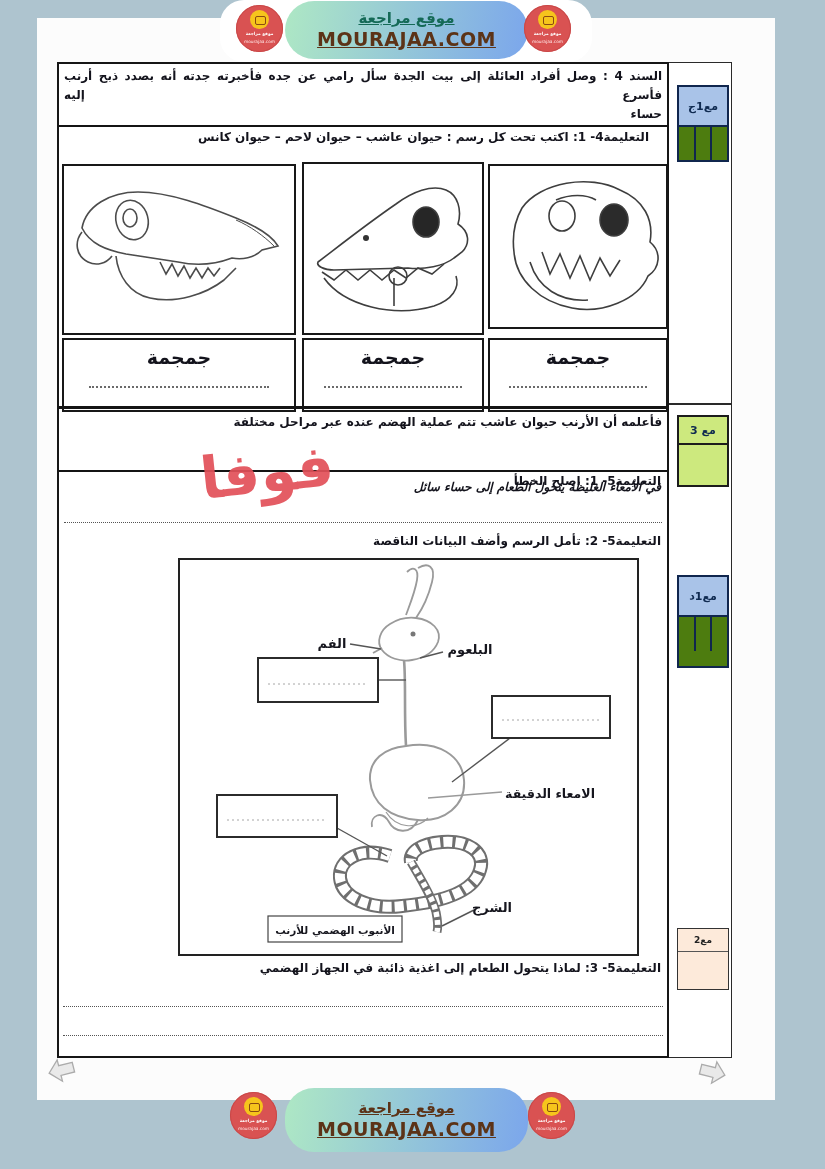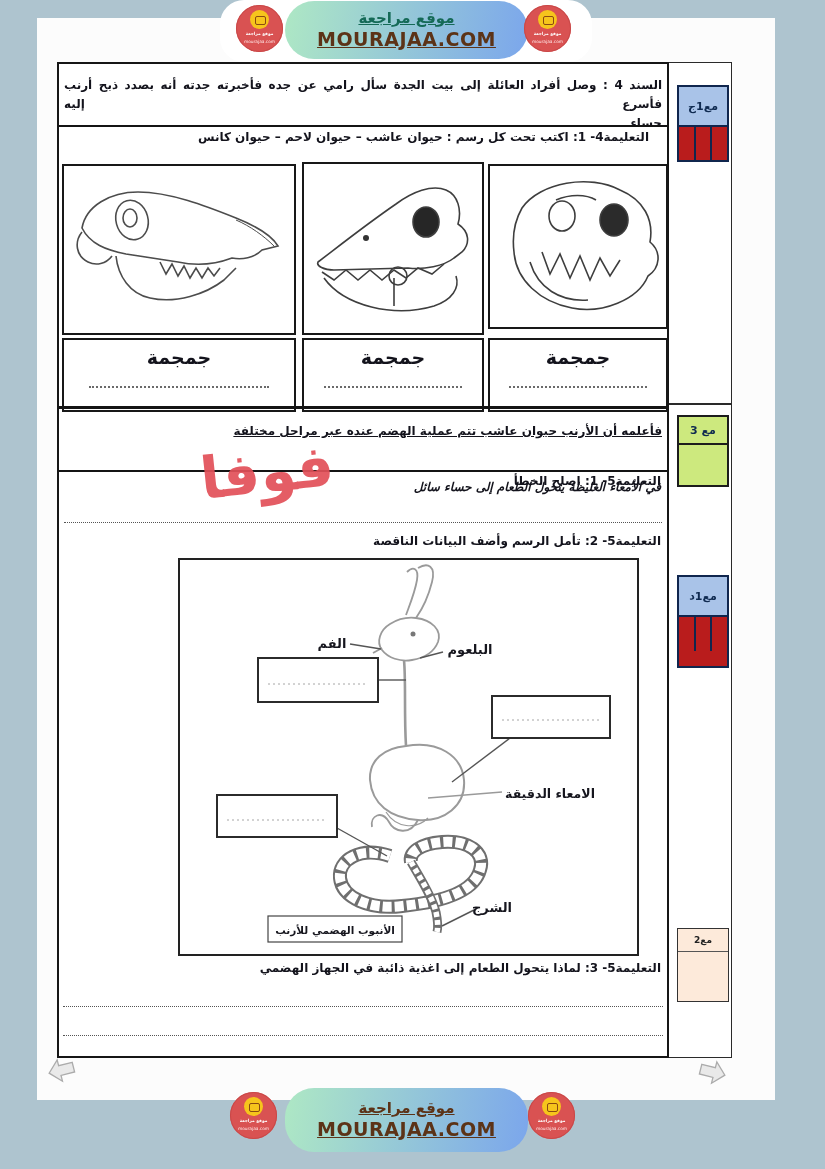--- a/index.html
+++ b/index.html
@@ -20,34 +20,34 @@
   .stamp{width:47px;height:47px;border-radius:50%;background:#d95252;box-shadow:0 0 0 1px #c94848 inset;text-align:center;}
   .stamp .yc{position:absolute;left:14px;top:5px;width:19px;height:19px;border-radius:50%;background:#f6c51c;}
   .stamp .yc i{position:absolute;left:5px;top:6px;width:9px;height:7px;border:1.5px solid #8a4a12;border-radius:2px;}
   .stamp .t1{position:absolute;left:0;right:0;top:25px;font-size:6px;color:#fff;transform:scale(.72);font-weight:700;}
   .stamp .t2{position:absolute;left:0;right:0;top:33px;font-size:6px;color:#ffe9e9;transform:scale(.72);}
   
   .frame{left:57px;top:62px;width:608px;height:992px;border:2px solid #161616;background:#fff;}
   .sidecol{left:669px;top:62px;width:62px;height:994px;border:1px solid #2a2a2a;border-left:none;background:#fff;}
   .ar{direction:rtl;unicode-bidi:isolate;color:#13131c;font-weight:700;}
   .just{text-align:justify;text-align-last:justify;}
-  .sanad{font-size:12px;line-height:19px;padding:12px 5px 0 5px;}
+  .sanad{font-size:12px;line-height:19px;padding:3px 5px 0 5px;}
   .inst{font-size:12px;padding-right:6px;text-align:right;}
   .hrule{height:2px;background:#141414;left:0;right:0;}
   .skullbox{border:2.5px solid #181818;background:#fff;}
   .capbox{border:2.5px solid #181818;background:#fff;text-align:center;}
   .capbox .cap{font-size:19px;margin-top:6px;}
   .dotline{border-bottom:2px dotted #6a6a6a;}
   .answer-dots{border-bottom:1.5px dotted #555;}
   .diagram{border:2px solid #222;background:#fff;margin-left:8px;}
   .watermark{font-size:58px;font-weight:700;color:#e25059;transform:rotate(-6deg);direction:rtl;opacity:.92;letter-spacing:2px;}
   
   .score{left:677px;width:52px;box-sizing:border-box;text-align:center;}
   .score .hd{font-size:11px;font-weight:700;color:#0f2a50;direction:rtl;display:flex;align-items:center;justify-content:center;}
-  .score-blue{border:2.5px solid #10264e;background:#b91c1c;}
+  .score-blue{border:2.5px solid #10264e;background:#4d7c0f;}
   .score-blue .hd{height:38px;background:#a9c3e8;border-bottom:2px solid #10264e;}
   .score-blue .cols{display:flex;height:34px;}
   .score-blue .cols div{flex:1;border-left:2px solid #10264e;}
   .score-blue .cols div:first-child{border-left:none;}
   .score-green{border:2px solid #1c1c1c;background:#cde97e;}
   .score-green .hd{height:26px;border-bottom:2px solid #1c1c1c;}
   .score-peach{border:1.5px solid #333;background:#fdeada;}
   .score-peach .hd{height:22px;border-bottom:1.5px solid #555;font-size:9px;color:#222;}
   .navarrow{color:#d9d9d9;}
   svg text{font-family:"DejaVu Sans",sans-serif;font-weight:700;fill:#16161e;}
@@ -137,21 +137,21 @@
       <div class="dotline" style="margin:18px auto 0;width:78%;"></div>
     </div>
     <div class="abs capbox" style="left:429px;top:274px;width:176px;height:70px;">
       <div class="ar cap">جمجمة</div>
       <div class="dotline" style="margin:18px auto 0;width:78%;"></div>
     </div>
 
     <div class="abs hrule" style="top:342px;height:2.5px;"></div>
 
     <div class="abs ar sanad" style="left:0;right:0;top:346px;">
-      <div style="text-align:right;text-decoration:underline;">فأعلمه أن الأرنب حيوان عاشب تتم عملية الهضم عنده عبر مراحل مختلفة</div>
+      <div style="text-align:right;">فأعلمه أن الأرنب حيوان عاشب تتم عملية الهضم عنده عبر مراحل مختلفة</div>
     </div>
     <div class="abs hrule" style="top:406px;"></div>
     <div class="abs ar inst" style="left:0;right:0;top:410px;">التعليمة5- 1: اصلح الخطأ</div>
     <div class="abs ar inst" style="left:0;right:0;top:416px;font-style:italic;">في الأمعاء الغليظة يتحول الطعام إلى حساء سائل</div>
     <div class="abs answer-dots" style="left:5px;right:5px;top:444px;height:14px;"></div>
     <div class="abs ar inst" style="left:0;right:0;top:470px;">التعليمة5- 2: تأمل الرسم وأضف البيانات الناقصة</div>
 
     <div class="abs diagram" style="left:111px;top:494px;width:457px;height:394px;">
       <svg width="100%" height="100%" viewBox="0 0 457 394">
 
@@ -228,21 +228,21 @@
     <div class="hd">مع 3</div>
   </div>
   <div class="abs score score-blue" style="top:575px;height:93px;">
     <div class="hd">مع1د</div>
     <div class="cols">
         <div></div>
         <div></div>
         <div></div>
       </div>
   </div>
-  <div class="abs score score-peach" style="top:928px;height:74px;">
+  <div class="abs score score-peach" style="top:928px;height:62px;">
     <div class="hd">مع2</div>
   </div>
 
   <div class="abs navarrow" style="left:48px;top:1058px;">
     <svg width="28" height="26" viewBox="0 0 28 26">
         <polygon points="26,7 12,7 12,1 1,12 12,23 12,17 26,17" fill="#e9e9e9" stroke="#ababab" stroke-width="1.3" transform="rotate(-14 14 13)"></polygon>
       </svg>
   </div>
   <div class="abs navarrow" style="left:698px;top:1060px;">
     <svg width="28" height="26" viewBox="0 0 28 26">

